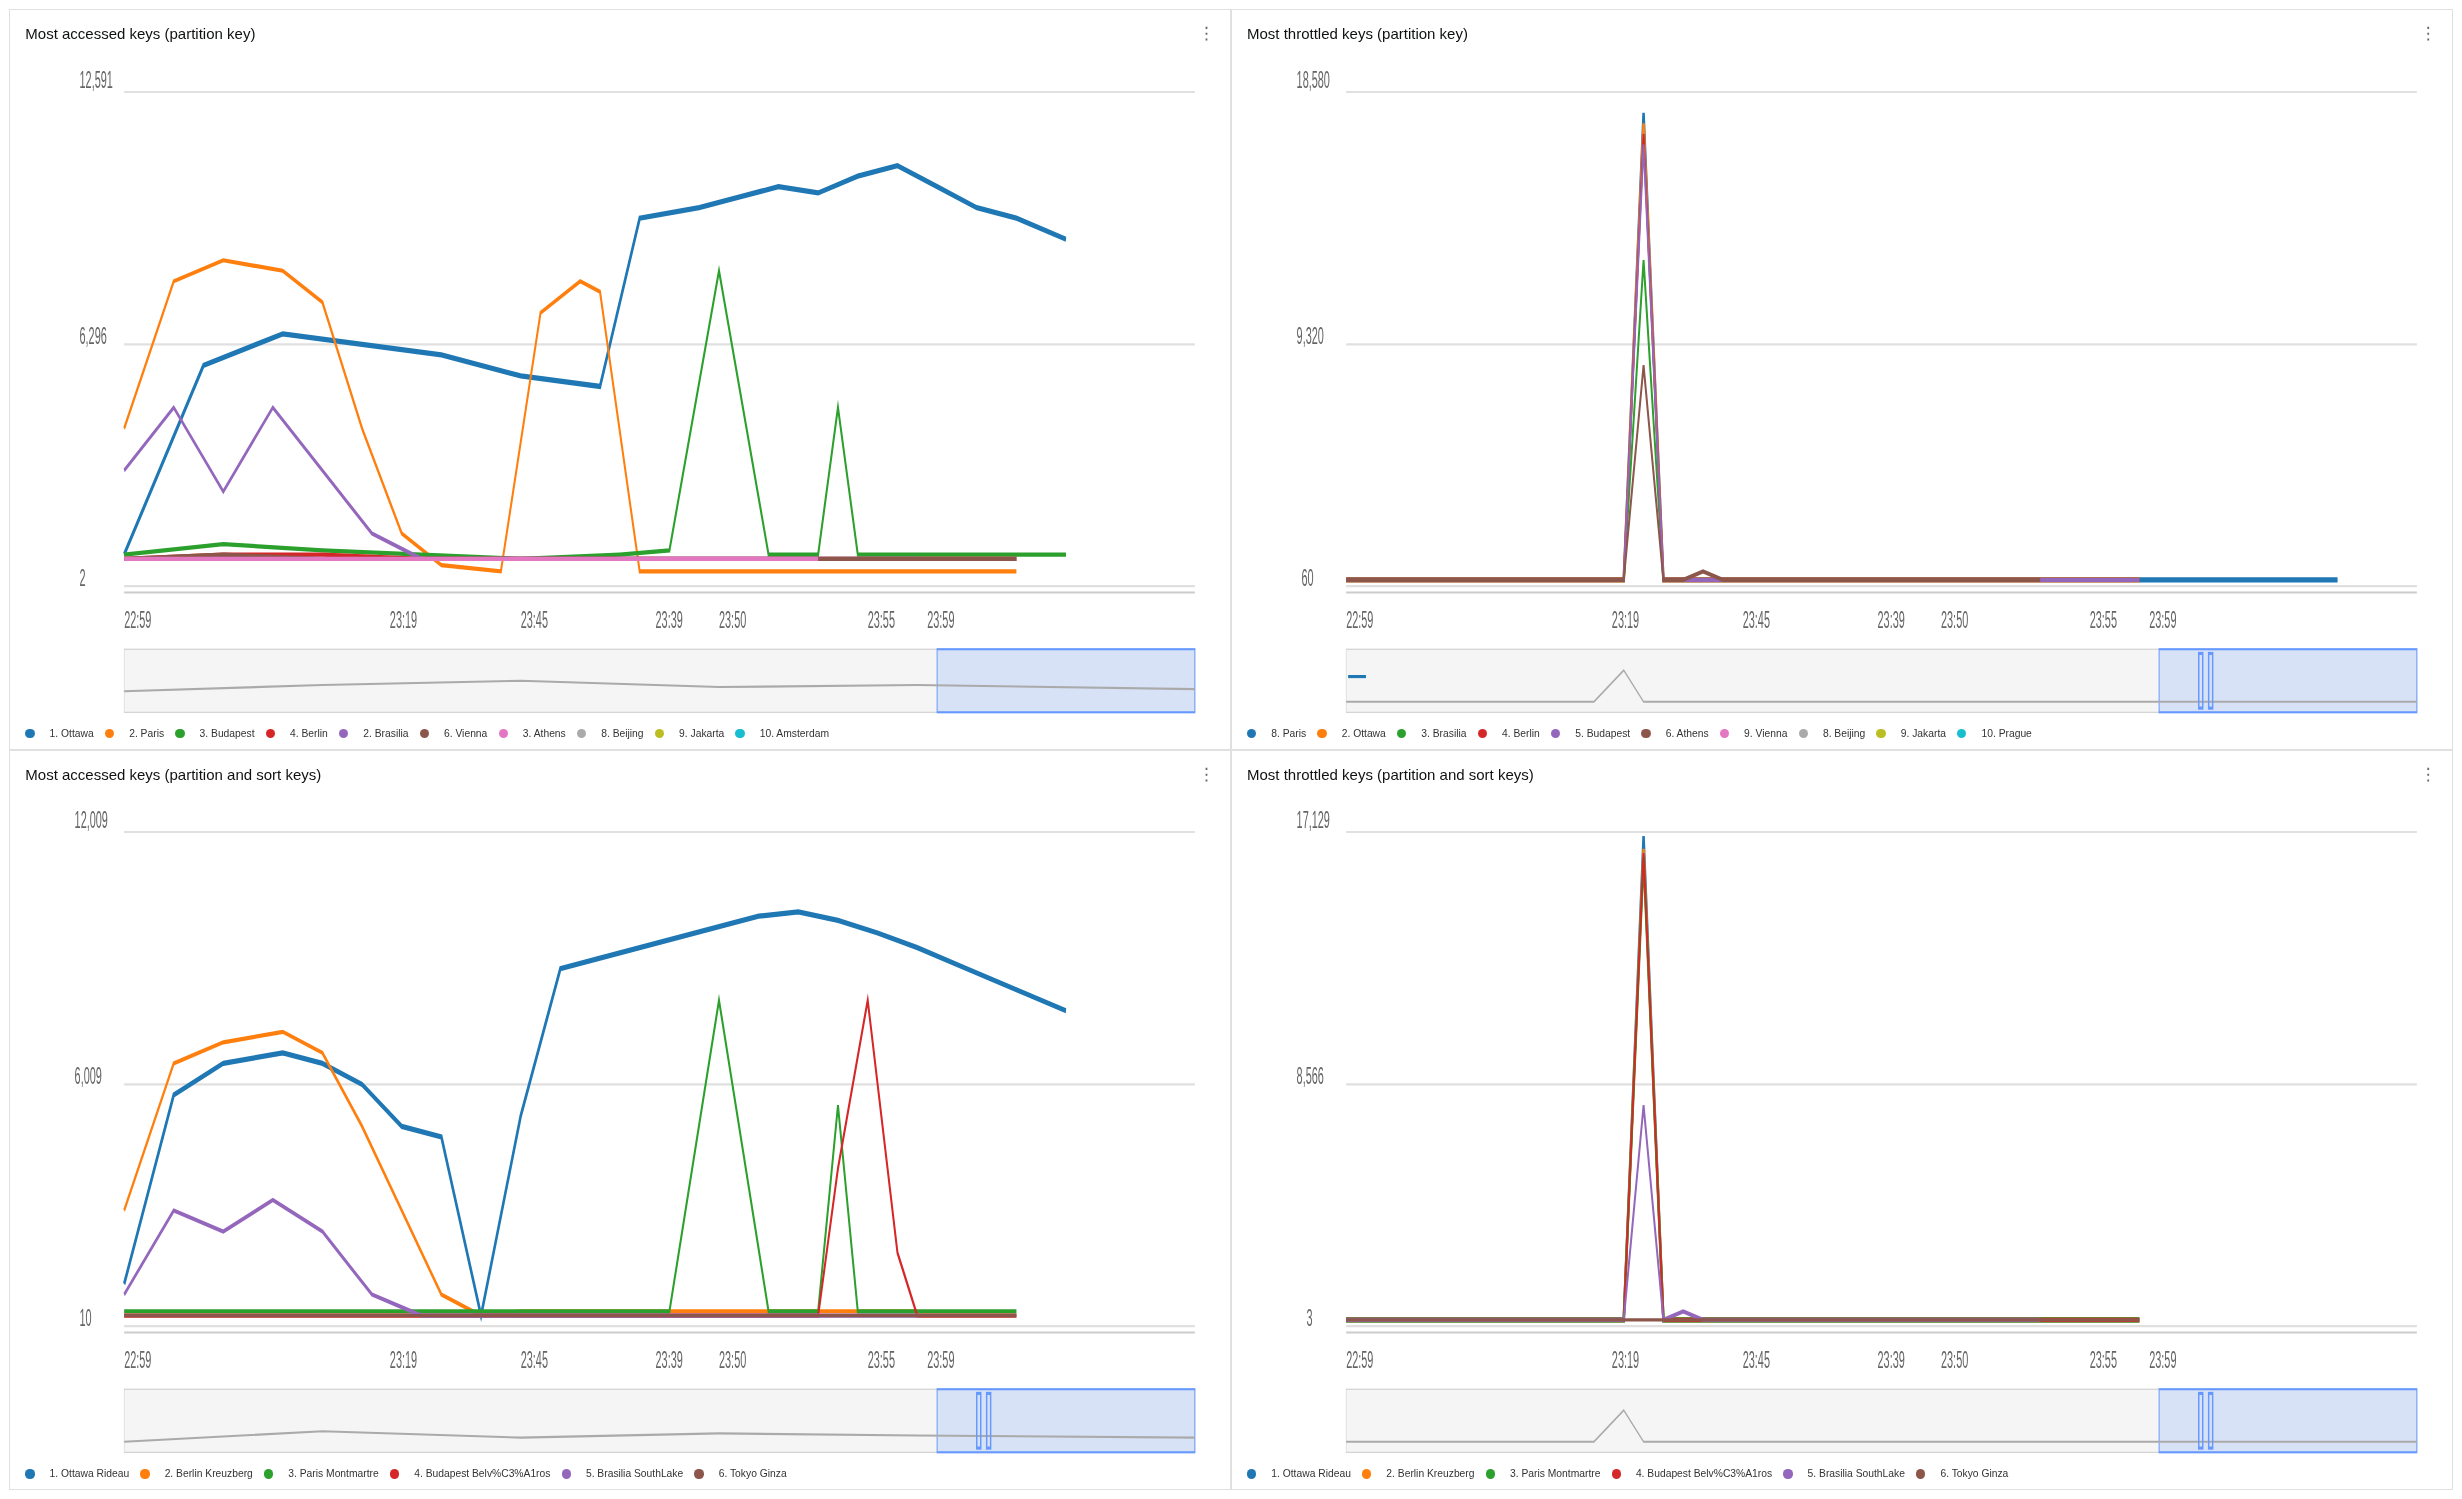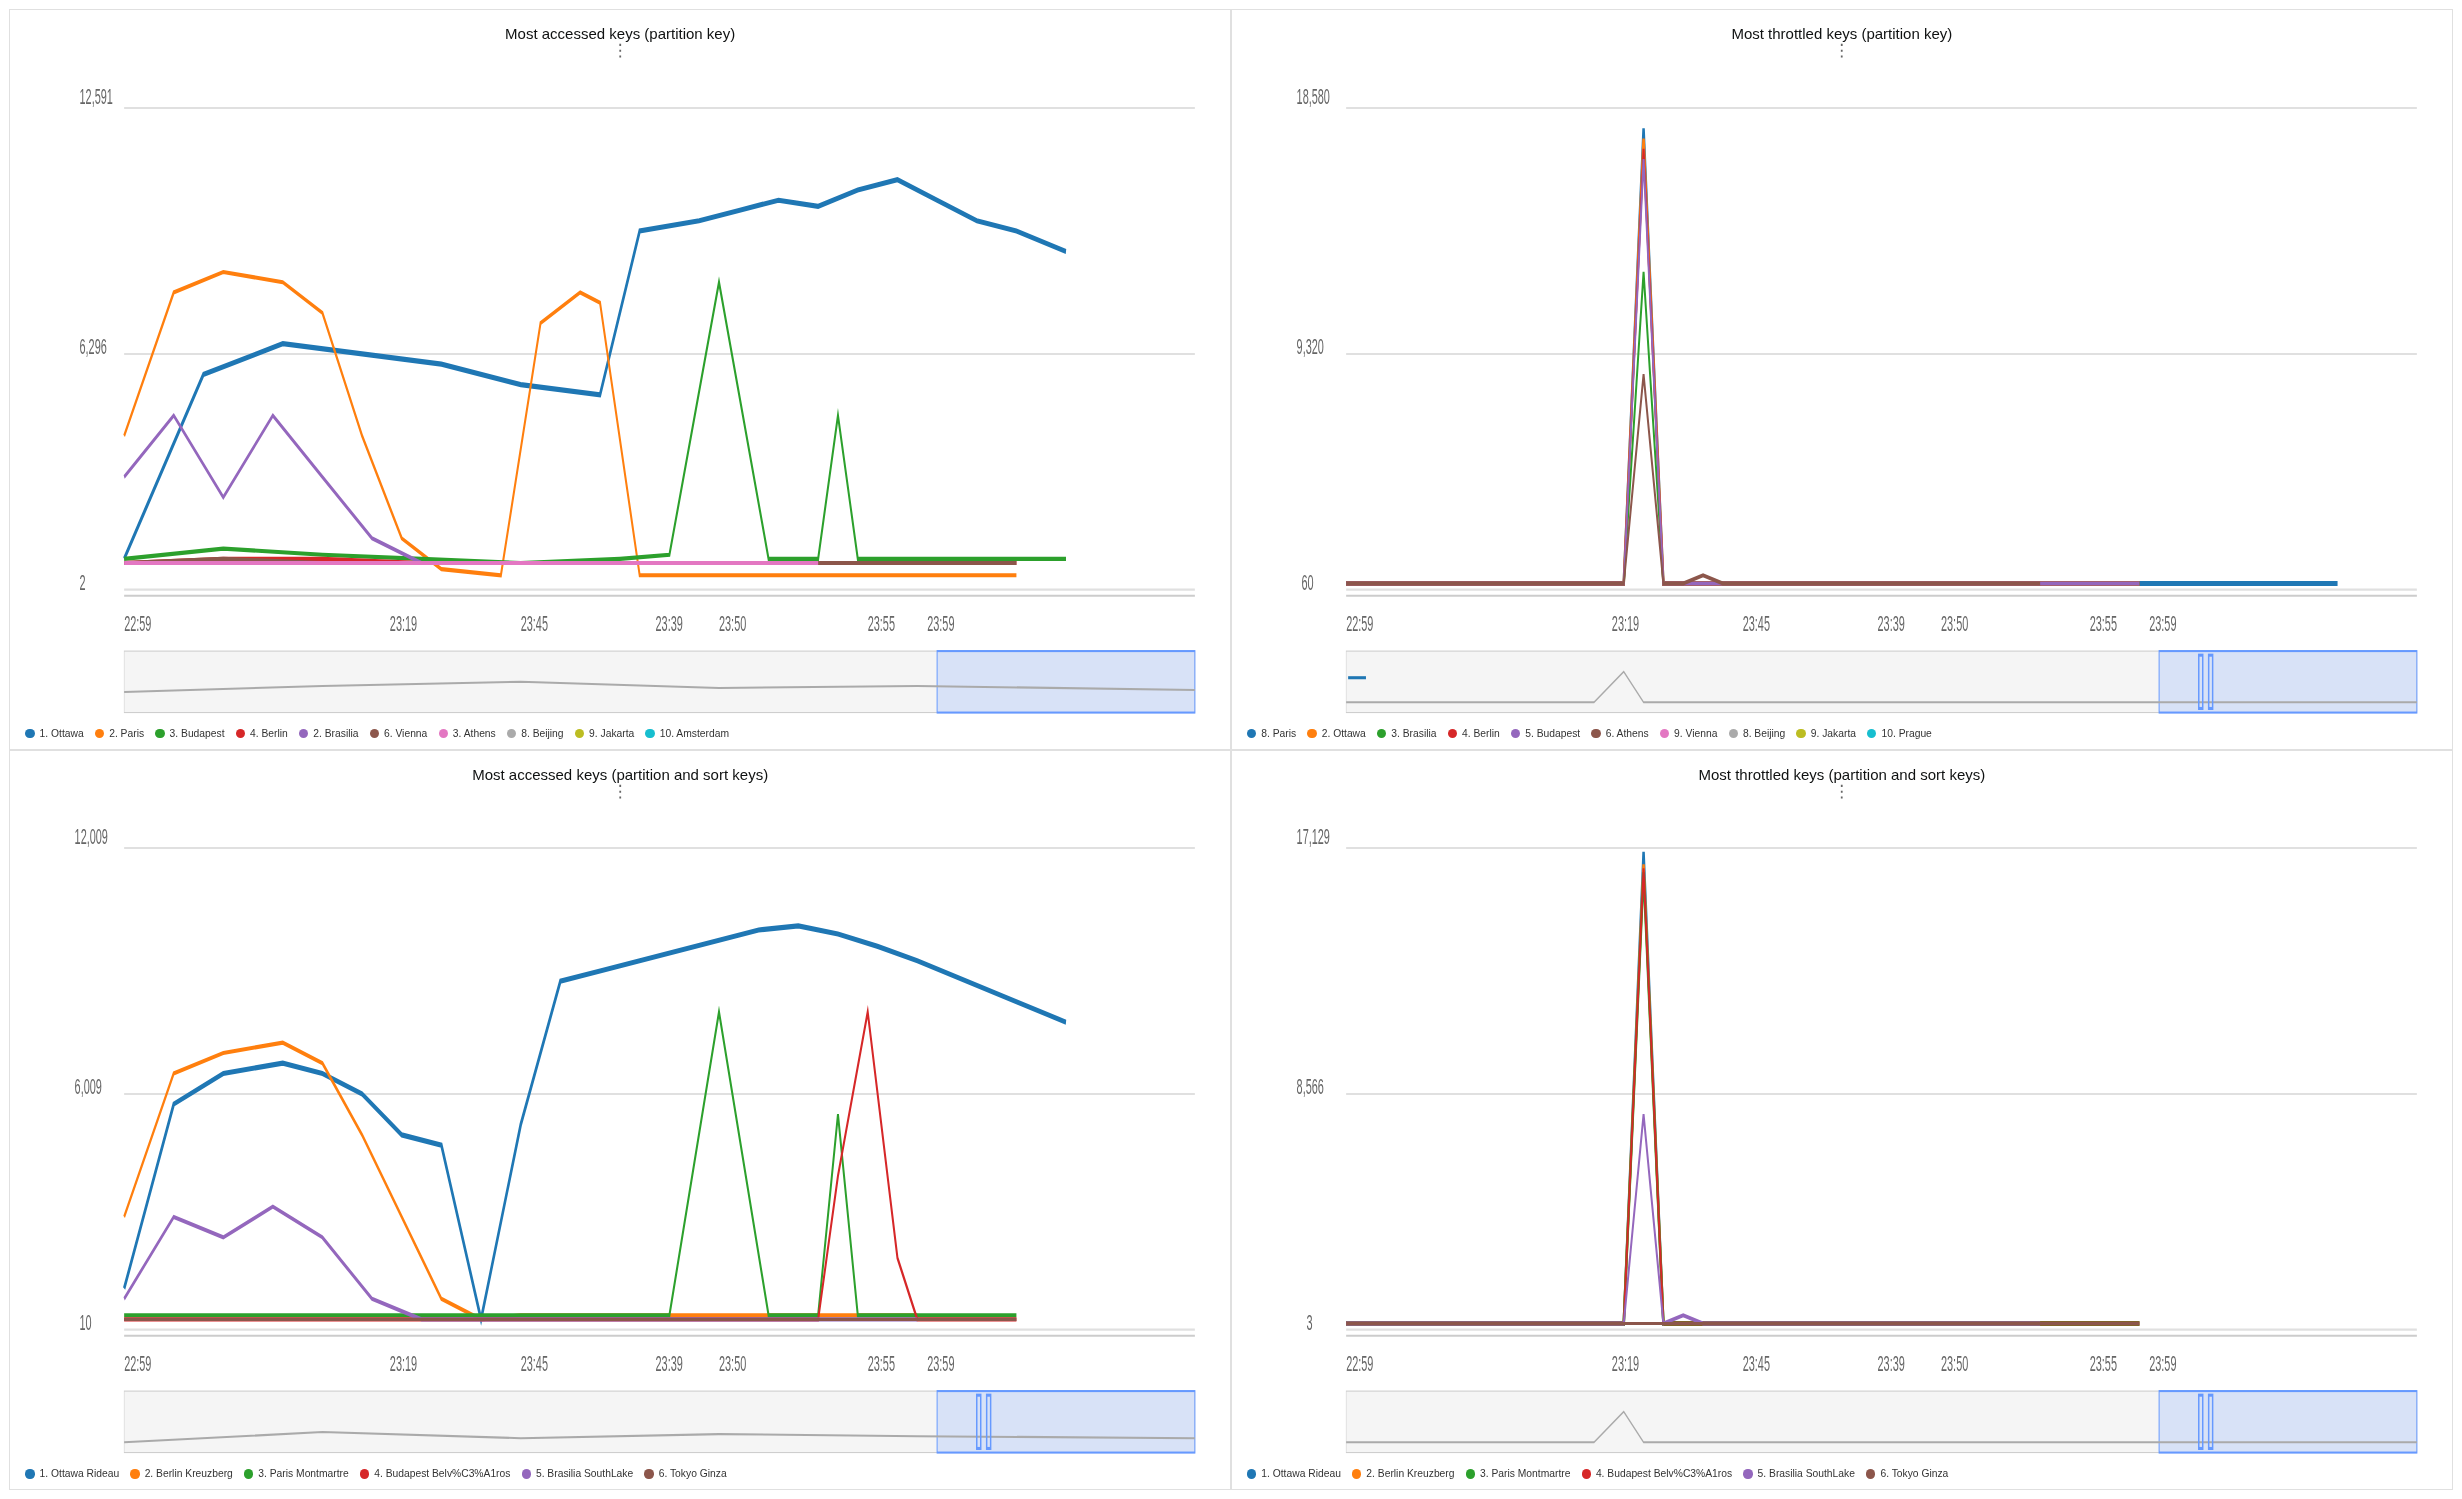--- a/index.html
+++ b/index.html
@@ -24,21 +24,20 @@
       padding: 15px 15px 9.3px 15px;
       display: flex;
       flex-direction: column;
       position: relative;
     }
     .panel-header {
       display: flex;
       justify-content: space-between;
       align-items: center;
       margin-bottom: 7.5px;
-      flex-direction: column;
     }
     .panel-title {
       font-size: 15px;
       font-weight: 500;
       color: #0f1111;
     }
     .panel-menu-icon {
       cursor: pointer;
       color: #666;
       font-size: 17px;
@@ -63,21 +62,21 @@
       margin-top: 5.6px;
       display: flex;
       flex-wrap: wrap;
       gap: 3.7px 11.2px;
       font-size: 10.3px;
       color: #333;
     }
     .legend-item {
       display: flex;
       align-items: center;
-      gap: 5px;
+      gap: 15px;
     }
     .legend-dot {
       width: 9.3px;
       height: 9.3px;
       border-radius: 50%;
       flex-shrink: 0;
     }
     .y-axis-label {
       font-size: 11px;
       fill: #666;

